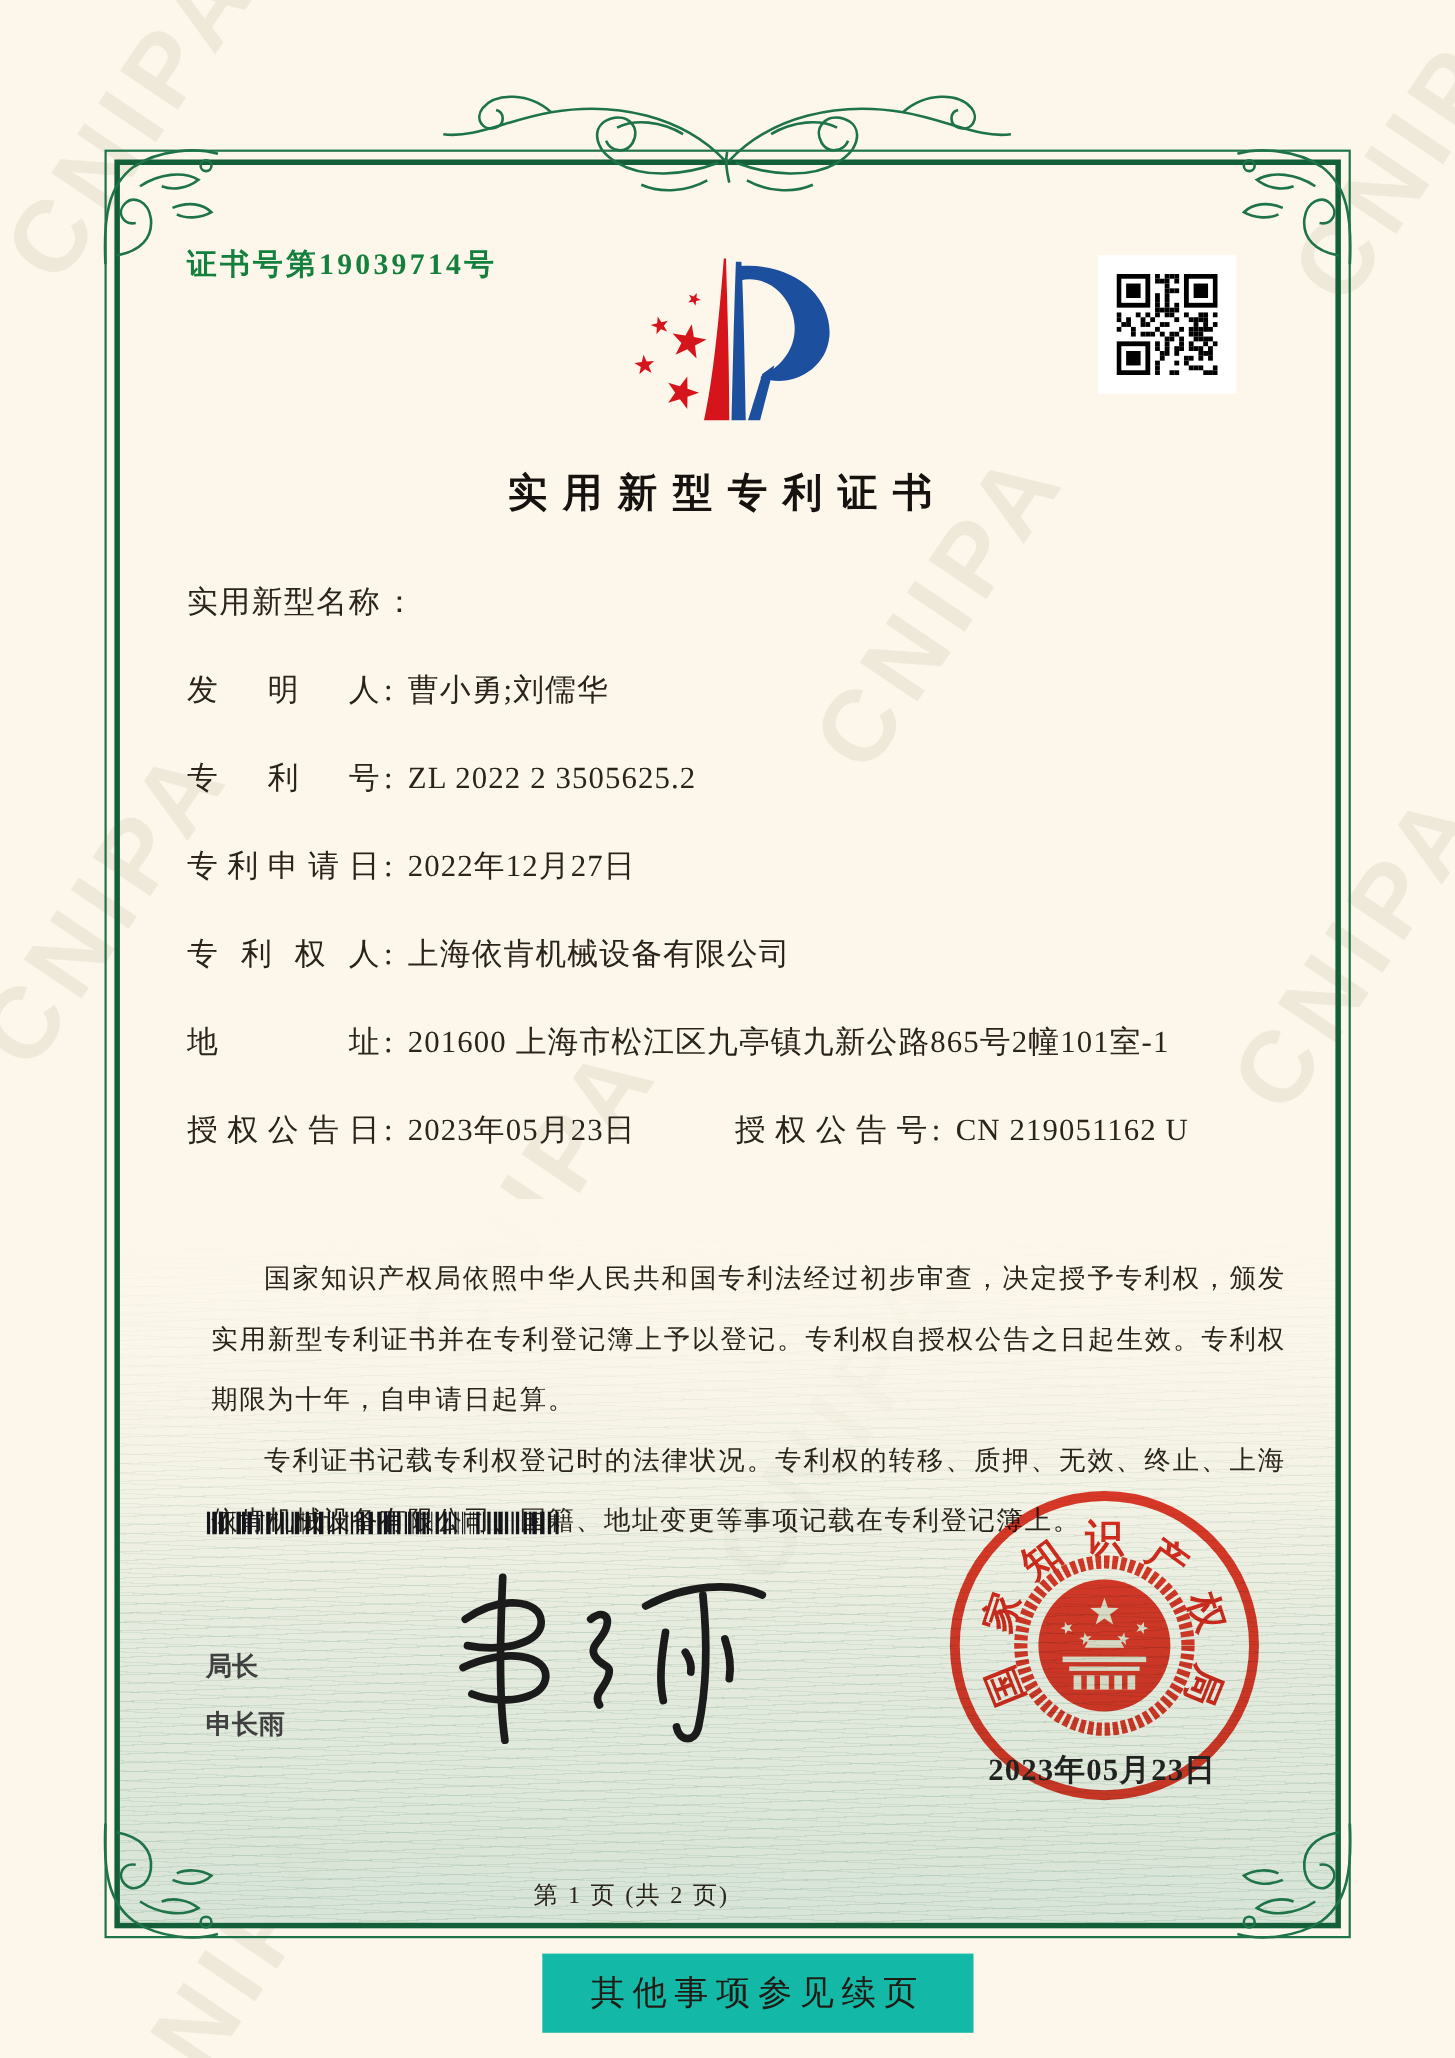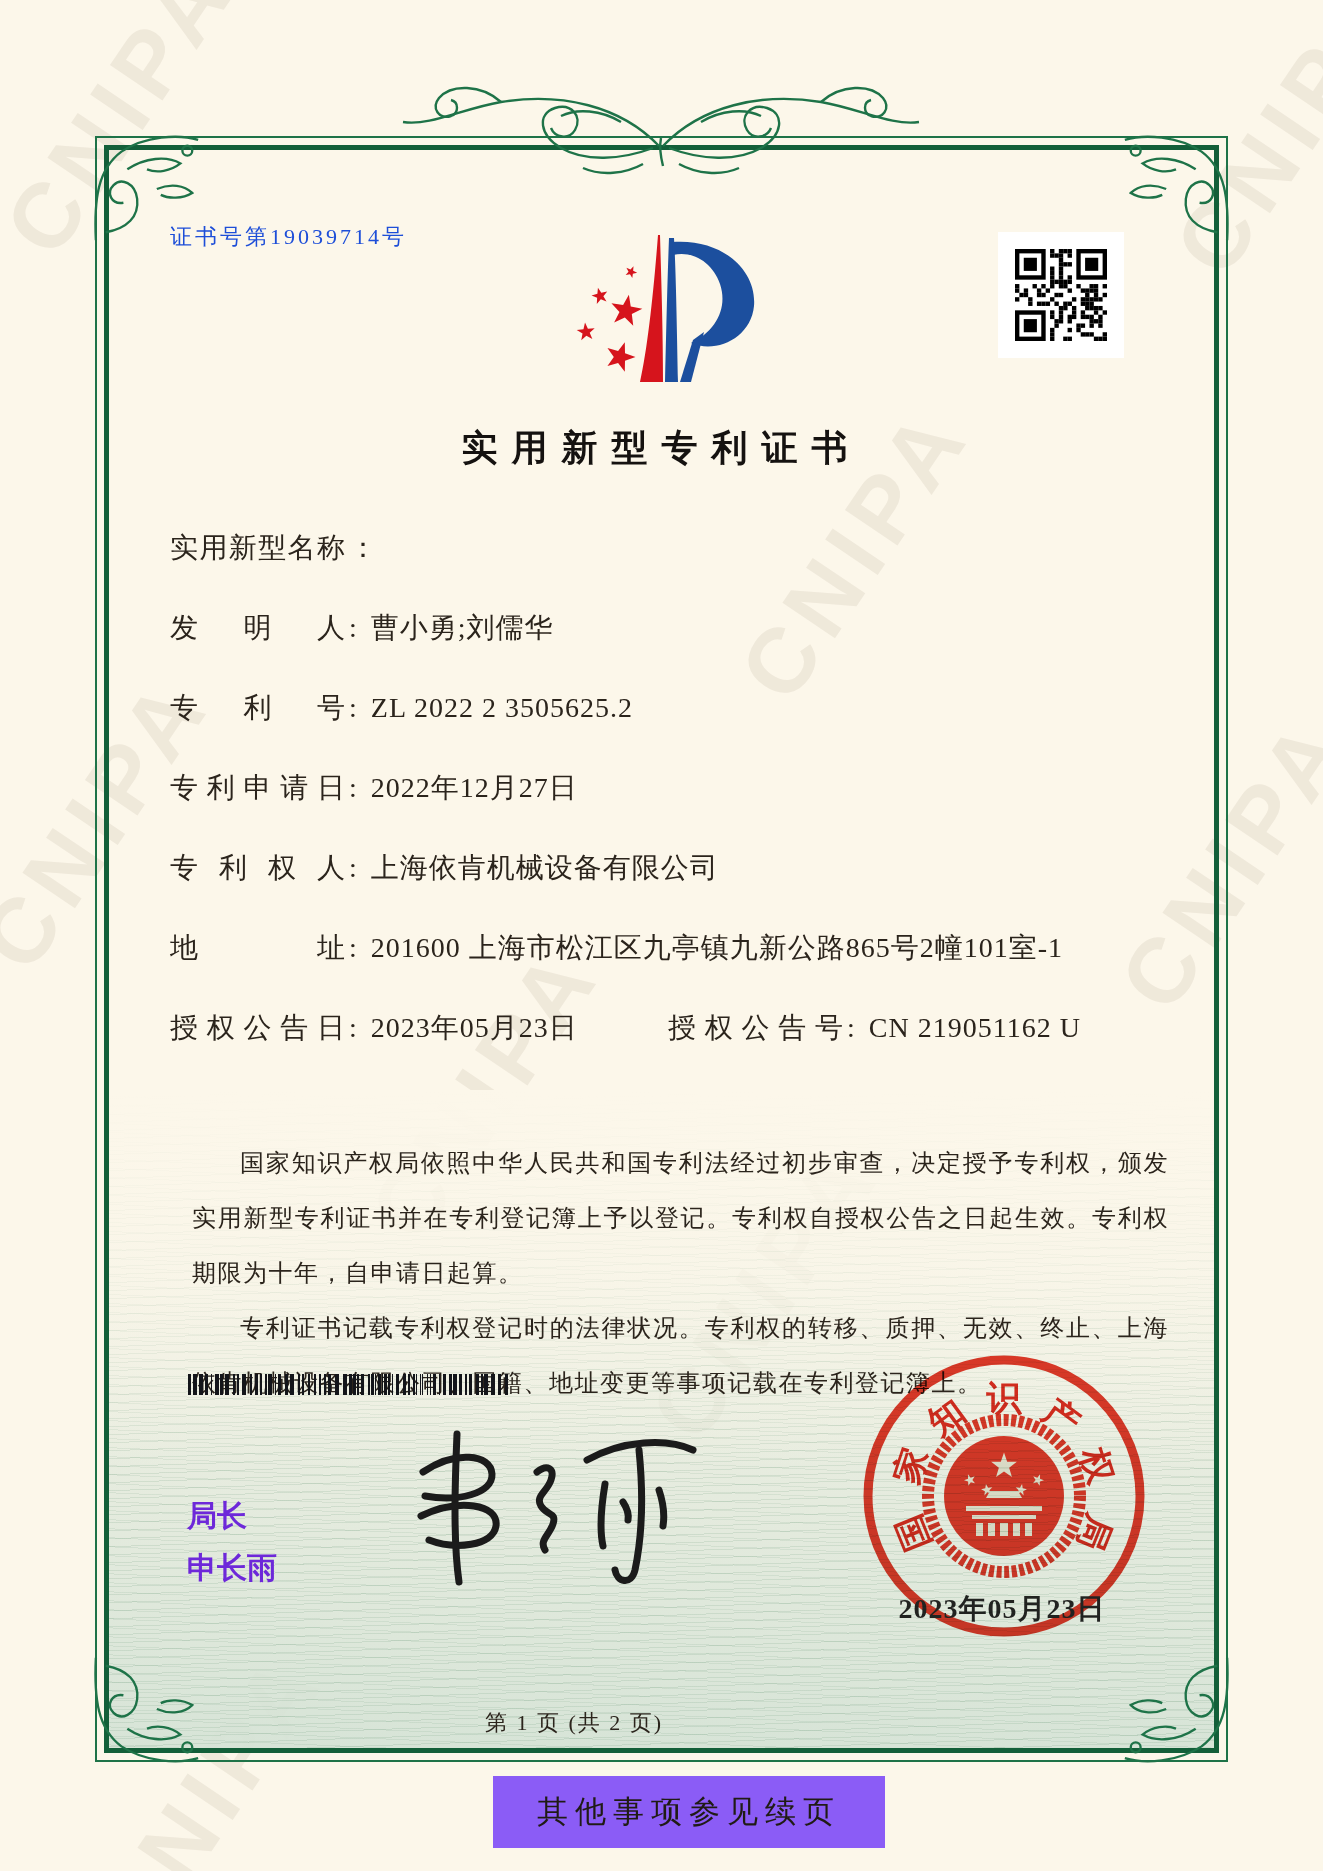--- a/index.html
+++ b/index.html
@@ -21,21 +21,21 @@
 
   
   .band{position:absolute;left:109px;right:109px;top:1090px;bottom:123px;
     background:
       repeating-linear-gradient(178deg, rgba(96,146,112,.16) 0 1px, rgba(0,0,0,0) 1px 8px),
       repeating-linear-gradient(182.5deg, rgba(96,146,112,.12) 0 1px, rgba(0,0,0,0) 1px 9px),
       linear-gradient(180deg, rgba(226,234,223,0) 0%, rgba(221,231,218,.55) 45%, rgba(213,227,214,.95) 100%);}
   .band:after{content:"";position:absolute;inset:0;
       background:linear-gradient(180deg,#fcf7ea 0%, rgba(252,247,234,.65) 28%, rgba(252,247,234,0) 58%);}
 
-  .certno{position:absolute;left:170px;top:222px;font-size:22px;letter-spacing:3px;color:#1d4ed8;}
+  .certno{position:absolute;left:170px;top:222px;font-size:27px;letter-spacing:3px;color:#15803d;font-weight:bold;}
 
   .qrpanel{position:absolute;left:998px;top:232px;width:126px;height:126px;background:#ffffff;}
   .qrpanel svg{position:absolute;left:17px;top:17px;}
 
   .title{position:absolute;left:0;width:1323px;top:424px;text-align:center;
          font-size:36px;font-weight:700;letter-spacing:14px;color:#151210;}
 
   .fields{position:absolute;left:170px;top:528px;width:1030px;font-size:28px;color:#2b241c;}
   .frow{display:flex;align-items:flex-start;height:80px;line-height:40px;}
   .fgroup{display:flex;align-items:flex-start;}
@@ -44,29 +44,29 @@
   .fcolon{margin:0 14px 0 3px;}
   .fvalue{letter-spacing:1px;white-space:nowrap;}
 
   .bodytext{position:absolute;left:192px;top:1136px;width:977px;font-size:24px;line-height:55px;
             letter-spacing:1.5px;color:#2b241c;text-align:justify;}
   .bodytext p{margin:0;text-indent:2em;}
 
   .barcode{position:absolute;left:188px;top:1374px;width:320px;height:21px;}
 
   .director{position:absolute;left:187px;top:1490px;font-family:"Liberation Sans","DejaVu Sans",sans-serif;
-            font-weight:700;font-size:30px;color:#6d28d9;line-height:52px;}
+            font-weight:700;font-size:24px;color:#404040;line-height:52px;}
   .sig{position:absolute;left:395px;top:1422px;width:310px;height:178px;}
 
   .seal{position:absolute;left:853px;top:1345px;width:302px;height:302px;mix-blend-mode:multiply;opacity:.96;}
   .seal text{font-family:"Liberation Serif","DejaVu Serif",serif;}
 
   .pageinfo{position:absolute;left:0;width:1148px;top:1708px;text-align:center;font-size:22px;
             letter-spacing:2px;color:#2b241c;}
-  .notebox{position:absolute;left:493px;top:1776px;background:#8b5cf6;padding:15px 44px;}
+  .notebox{position:absolute;left:493px;top:1776px;background:#14b8a6;padding:15px 44px;}
   .notebox span{font-size:31px;letter-spacing:7px;color:#201b15;}
 
   .ornament-top{position:absolute;left:401px;top:76px;width:520px;height:130px;}
   svg{display:block;}
 </style>
 </head>
 <body>
 
 <div id="page">
 

